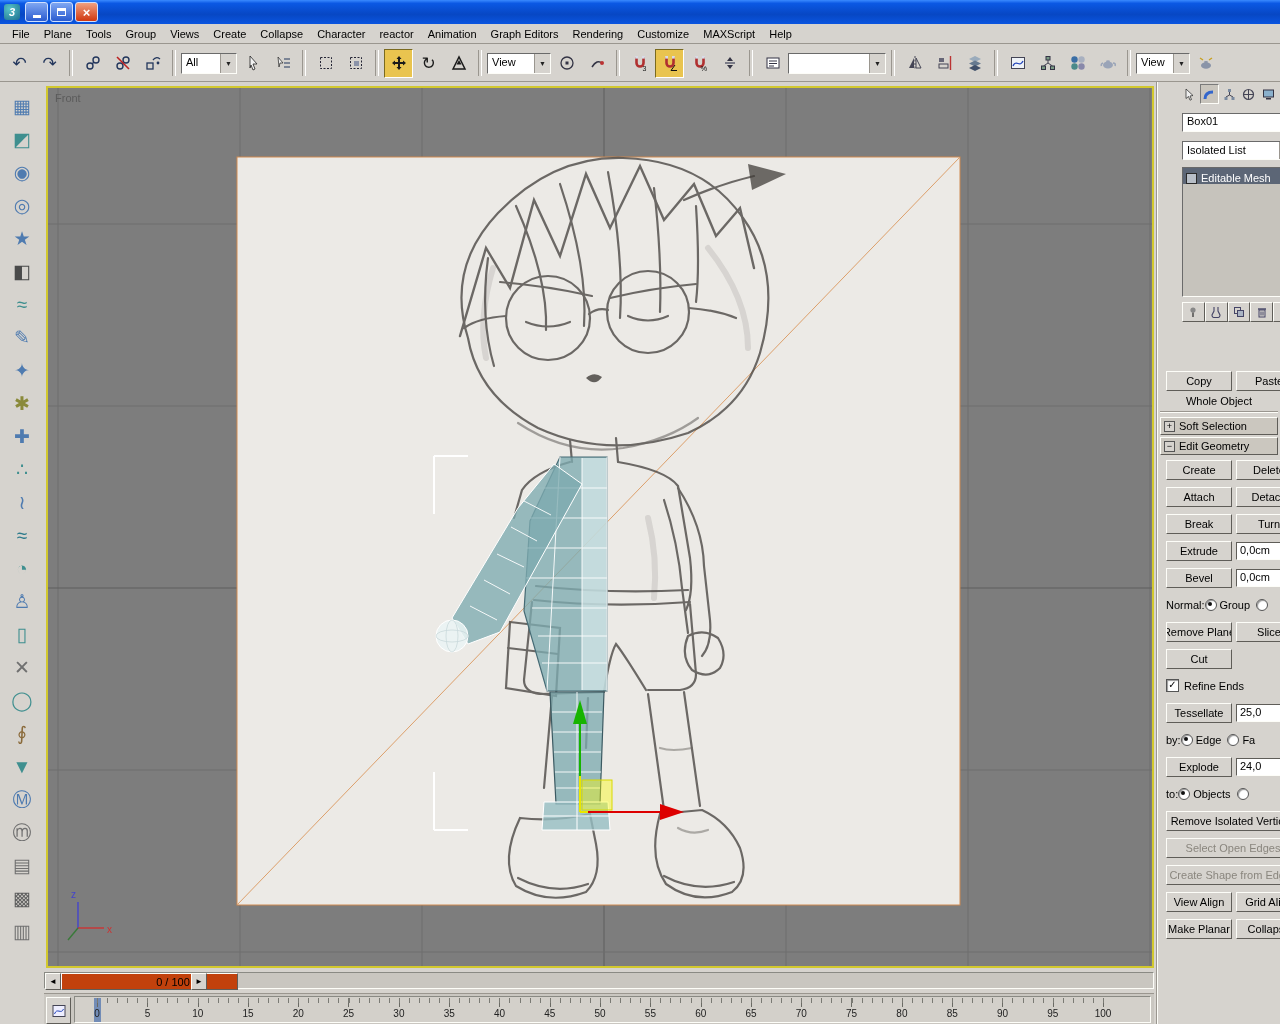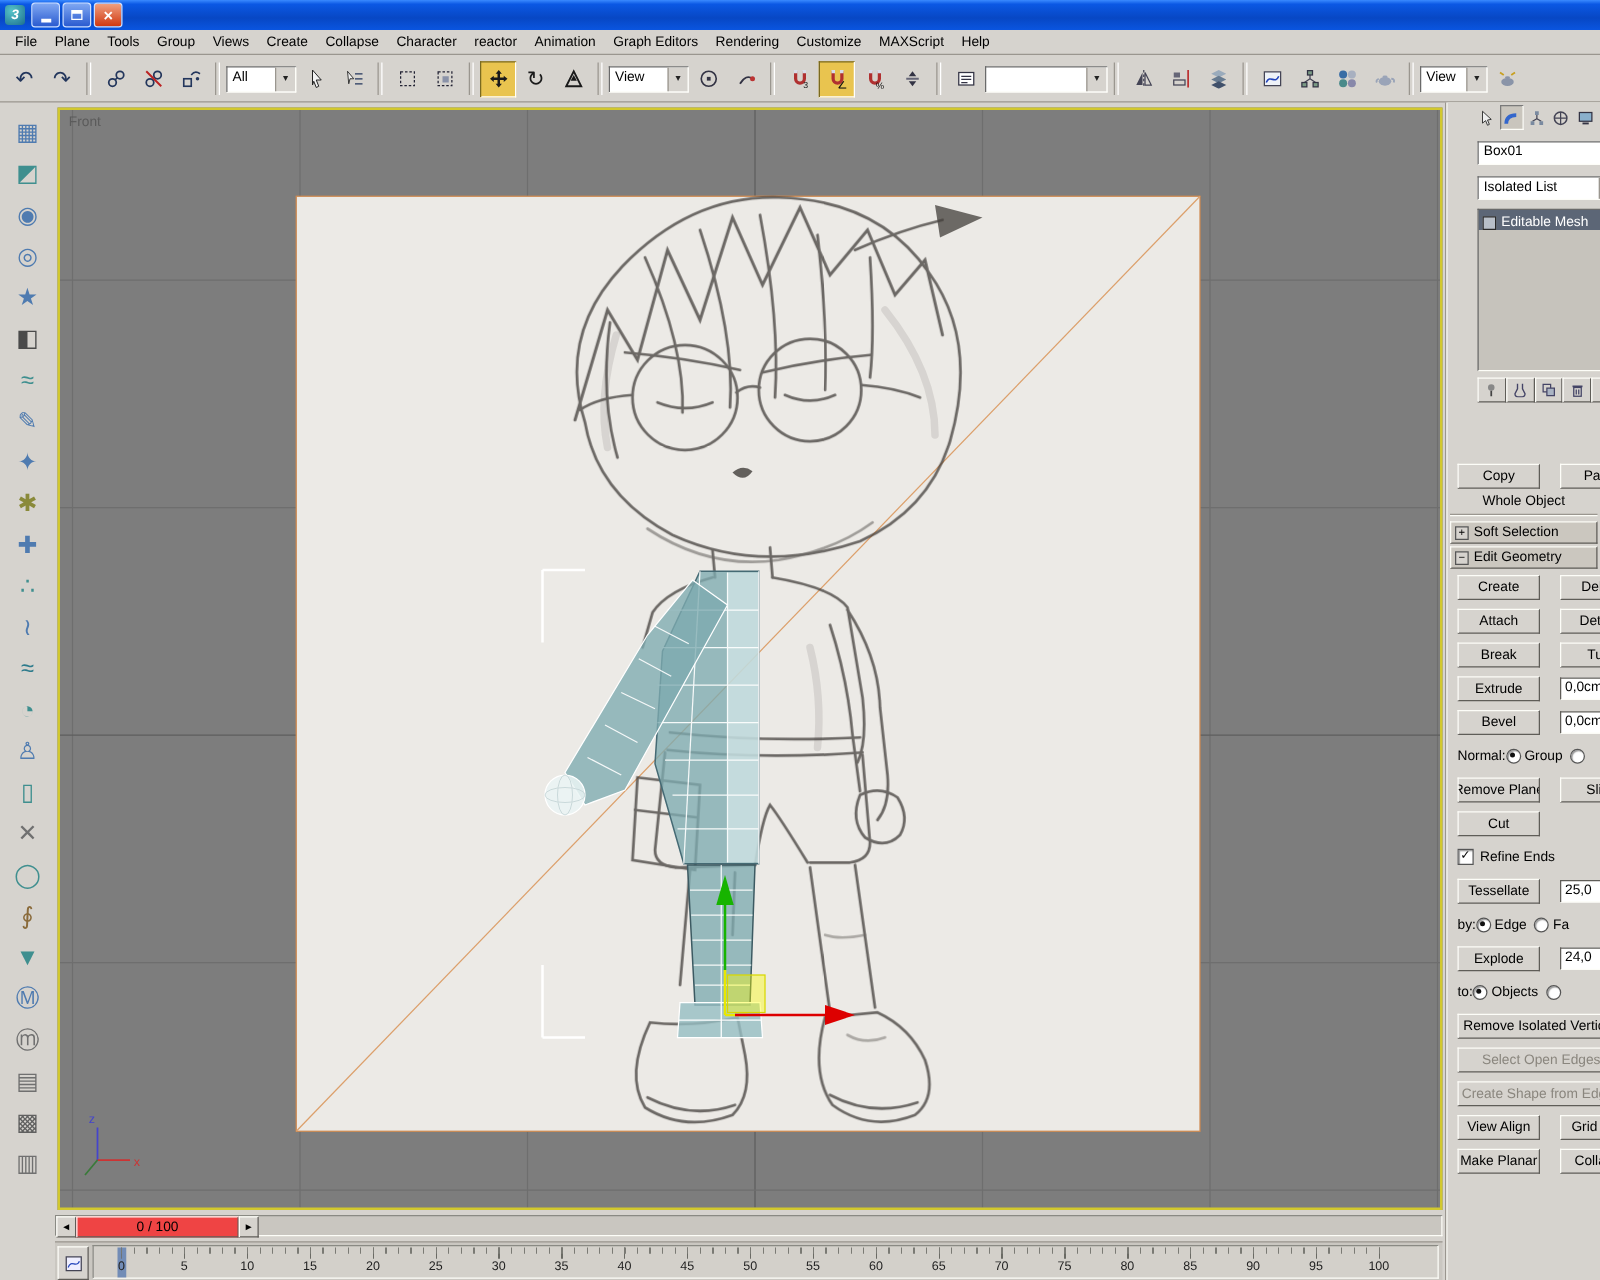--- a/index.html
+++ b/index.html
@@ -42,41 +42,41 @@
   .cp-modlist .val{flex:1;padding:2px 4px 0;white-space:nowrap;overflow:hidden;}
   .cp-stack{margin:7px 4px 0;height:128px;background:#c6c3bc;border:1px solid;border-color:#6a6a6a #fdfdf8 #fdfdf8 #6a6a6a;}
   .stack-item{height:16px;display:flex;align-items:flex-end;gap:4px;padding:0 3px;white-space:nowrap;overflow:hidden;}
   .stack-item.selected{background:#5c6676;color:#fff;}
   .bulb{width:9px;height:9px;background:#b8bfc8;border:1px solid #2a2a2a;flex:none;}
   .cp-stackbtns{margin:5px 4px 0;display:flex;justify-content:space-between;}
   .sbtn{width:21px;height:18px;background:#d6d3ce;border:1px solid;border-color:#fdfdf8 #5f5d58 #5f5d58 #fdfdf8;display:flex;align-items:center;justify-content:center;}
   .cp-scroll{position:absolute;left:0;top:248px;width:122px;bottom:0;overflow:hidden;}
   .cp-row{height:25px;margin-bottom:2px;display:flex;align-items:center;padding-left:8px;white-space:nowrap;}
   .cp-row.named{margin-top:38px;}
-  .cp-btn{height:18px;width:64px;flex:none;background:#d6d3ce;border:1px solid;border-color:#fdfdf8 #5f5d58 #5f5d58 #fdfdf8;display:flex;align-items:center;justify-content:center;overflow:hidden;white-space:nowrap;margin-right:16px;}
+  .cp-btn{height:18px;width:64px;flex:none;background:#d6d3ce;border:1px solid;border-color:#fdfdf8 #5f5d58 #5f5d58 #fdfdf8;display:flex;align-items:center;justify-content:center;overflow:hidden;white-space:nowrap;margin-right:4px;}
   .cp-btn.wide{width:132px;}
   .cp-btn.disabled{color:#8a867e;}
   .cp-spin{height:16px;width:56px;flex:none;background:#fff;border:1px solid;border-color:#5f5d58 #fdfdf8 #fdfdf8 #5f5d58;display:flex;align-items:stretch;overflow:hidden;}
   .spin-val{flex:1;padding:1px 3px 0;overflow:hidden;white-space:nowrap;}
   .cp-rlabel{margin-right:0;text-align:right;}
   .radio-wrap{display:flex;align-items:center;margin-right:6px;}
   .radio{width:10px;height:10px;border-radius:50%;background:#fff;border:1px solid #555;box-shadow:inset 1px 1px 1px #999;margin-right:3px;position:relative;flex:none;}
   .radio.on::after{content:"";position:absolute;left:2px;top:2px;width:4px;height:4px;border-radius:50%;background:#111;}
   .checkbox{width:11px;height:11px;background:#fff;border:1px solid #555;box-shadow:inset 1px 1px 1px #999;font-size:10px;line-height:10px;text-align:center;margin-right:5px;flex:none;}
   .cp-group{margin:4px 3px 4px 4px;padding:10px 0 2px 4px;position:relative;border:1px solid #9a968f;box-shadow:1px 1px 0 #fdfdf8 inset;}
   .cp-group-label{position:absolute;top:-7px;left:5px;background:#d6d3ce;padding:0 3px;}
   .cp-status{text-align:center;margin:2px 0 4px;}
   .cp-hr{border-top:1px solid #9a968f;border-bottom:1px solid #fdfdf8;margin:4px 2px;}
   .rollout-header{height:16px;margin:2px 2px;background:#cbc7bf;border:1px solid;border-color:#fdfdf8 #5f5d58 #5f5d58 #fdfdf8;display:flex;align-items:center;gap:4px;padding:0 3px;overflow:hidden;white-space:nowrap;}
   .pm{width:9px;height:9px;border:1px solid #555;background:#d6d3ce;font-size:9px;line-height:8px;text-align:center;flex:none;}
   
   .time-slider-row{position:absolute;left:44px;top:970px;width:1110px;height:20px;}
   .ts-track{position:absolute;left:0;right:0;top:2px;bottom:1px;background:#c9c6c0;border:1px solid;border-color:#8a8a84 #fdfdf8 #fdfdf8 #8a8a84;}
   .ts-arrow{position:absolute;top:3px;width:14px;height:15px;background:#d6d3ce;border:1px solid;border-color:#fdfdf8 #5f5d58 #5f5d58 #fdfdf8;display:flex;align-items:center;justify-content:center;font-size:8px;}
-  .ts-thumb{position:absolute;left:17px;top:3px;width:128px;height:15px;background:#ef4444;border:1px solid;border-color:#fdfdf8 #5f5d58 #5f5d58 #fdf8f8;display:flex;align-items:center;justify-content:center;}
+  .ts-thumb{position:absolute;left:17px;top:3px;width:128px;height:15px;background:#c2410c;border:1px solid;border-color:#fdfdf8 #5f5d58 #5f5d58 #fdf8f8;display:flex;align-items:center;justify-content:center;padding-left:47px;}
   .track-bar{position:absolute;left:44px;top:993px;width:1110px;height:31px;background:#cac7c1;border-top:1px solid #9a968f;overflow:hidden;}
   .tb-btn{position:absolute;left:2px;top:3px;width:23px;height:25px;background:#d6d3ce;border:1px solid;border-color:#fdfdf8 #5f5d58 #5f5d58 #fdfdf8;display:flex;align-items:center;justify-content:center;}
   .tb-ruler{position:absolute;left:30px;right:3px;top:2px;bottom:2px;background:#d3d0ca;border:1px solid;border-color:#8a8a84 #fdfdf8 #fdfdf8 #8a8a84;overflow:hidden;}
   .tb-marks1{position:absolute;left:22px;top:1px;width:1007px;height:5px;background:repeating-linear-gradient(90deg,#7a7a74 0 1px,transparent 1px 10.06px);}
   .tb-marks2{position:absolute;left:22px;top:1px;width:1007px;height:9px;background:repeating-linear-gradient(90deg,#6a6a64 0 1px,transparent 1px 50.3px);}
   .tb-nums{position:absolute;left:-3px;top:11px;width:1056px;display:flex;}
   .tick{width:50.3px;text-align:center;font-size:10px;color:#222;flex:none;}
   .tb-marker{position:absolute;left:19px;top:1px;width:7px;height:25px;background:#5a7ab0;opacity:.8;}
 </style>
 </head>

